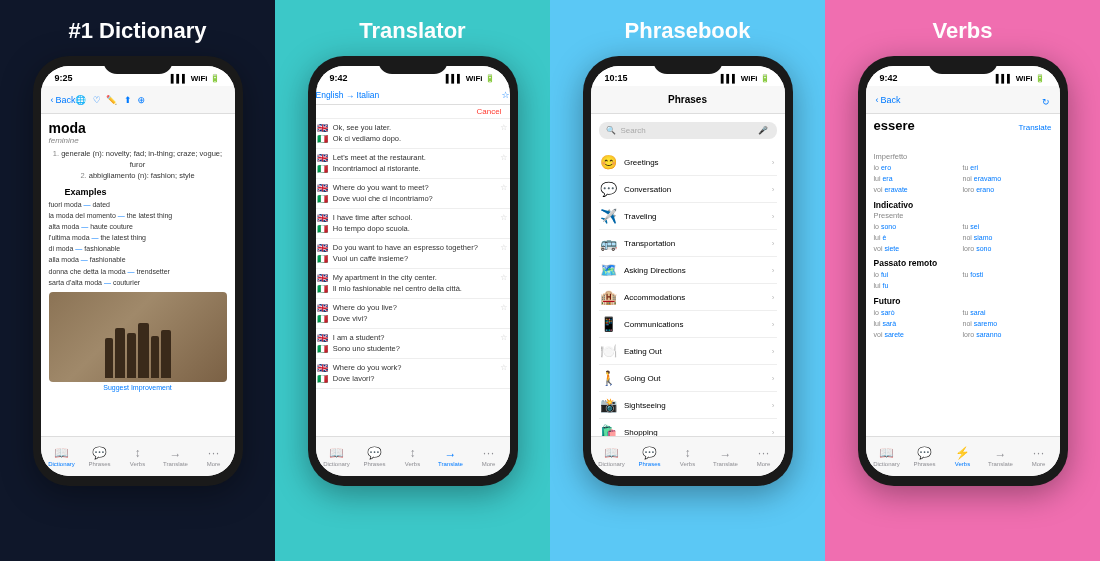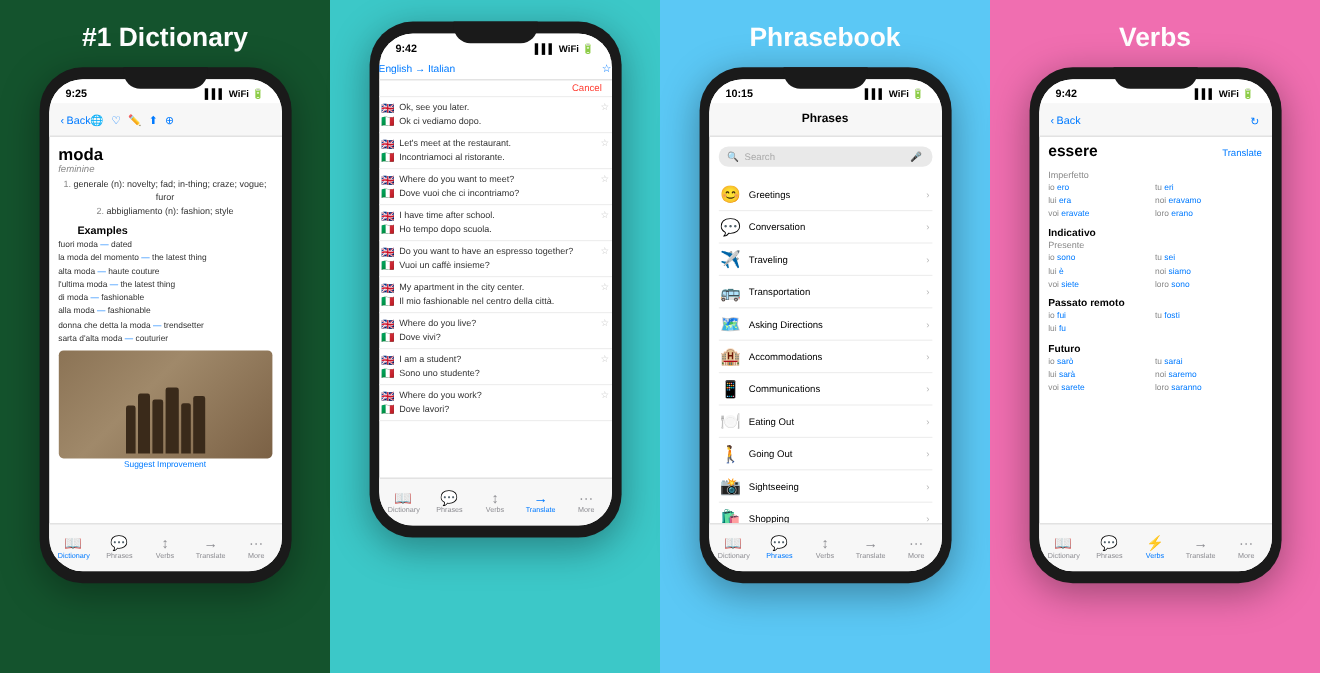--- a/index.html
+++ b/index.html
@@ -7,21 +7,21 @@
 
     .panel {
       flex: 1;
       display: flex;
       flex-direction: column;
       align-items: center;
       justify-content: flex-start;
       padding: 18px 10px 10px;
       position: relative;
     }
-    .panel-1 { background: #14532d; }
+    .panel-1 { background: #0f172a; }
     .panel-2 { background: #3CC8C8; }
     .panel-3 { background: #5BC8F5; }
     .panel-4 { background: #F06EB0; }
 
     .panel-title {
       font-size: 22px;
       font-weight: 700;
       color: #fff;
       margin-bottom: 12px;
       text-align: center;
@@ -302,20 +302,21 @@
         <div class="tab-item">
           <span class="tab-icon">···</span>
           <span class="tab-label">More</span>
         </div>
       </div>
     </div>
   </div>
 </div>
 
 <div class="panel panel-2">
+  <div class="panel-title"><span>Translator</span></div>
   <div class="phone">
     <div class="phone-notch"></div>
     <div class="phone-screen">
 
       <div class="status-bar">
         <span class="time">9:42</span>
         <div class="status-icons">
           <span>▌▌▌</span>
           <span>WiFi</span>
           <span>🔋</span>
@@ -590,21 +591,21 @@
         <div class="nav-back">
           <span>‹</span>
           <span>Back</span>
         </div>
         <div style="margin-left:auto;">
           <span style="font-size:9px;color:#007AFF;">↻</span>
         </div>
       </div>
 
       <div class="verbs-content">
-        <div style="display:flex;align-items:baseline;margin-bottom:8px;gap:16px;">
+        <div style="display:flex;align-items:baseline;margin-bottom:19px;gap:16px;">
           <span class="verb-title">essere</span>
           <span style="margin-left:auto;font-size:8px;color:#007AFF;">Translate</span>
         </div>
 
         <div class="tense-section">
           <div class="tense-subtitle">Imperfetto</div>
           <div style="display:grid;grid-template-columns:1fr 1fr;font-size:7px;line-height:1.6;">
             <div><span style="color:#888;">io </span><span style="color:#007AFF;">ero</span></div>
             <div><span style="color:#888;">tu </span><span style="color:#007AFF;">eri</span></div>
             <div><span style="color:#888;">lui </span><span style="color:#007AFF;">era</span></div>

